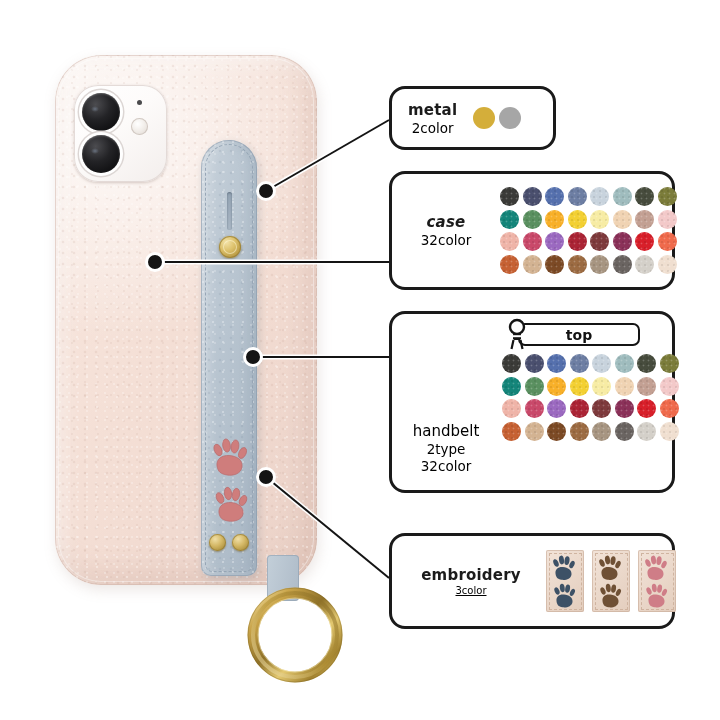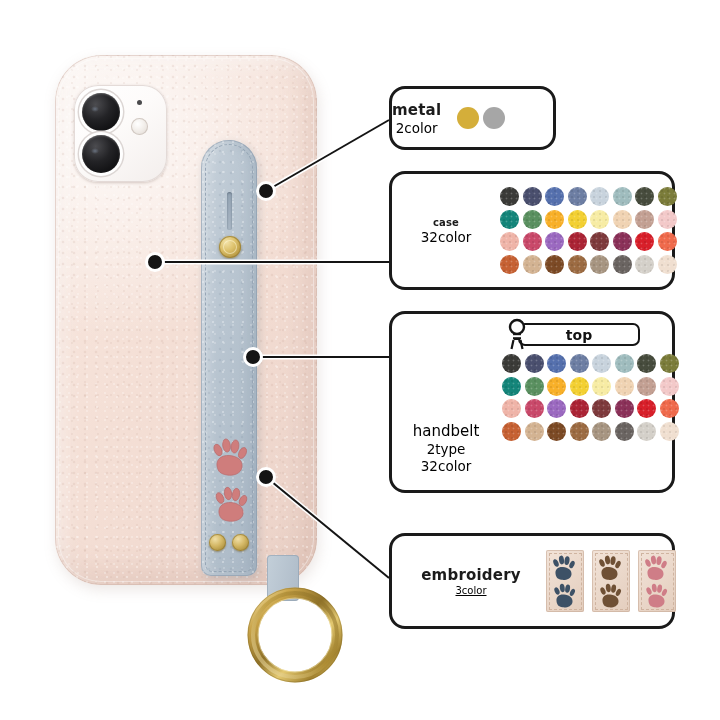--- a/index.html
+++ b/index.html
@@ -240,40 +240,41 @@
   .card-label .sub {
     font-weight: normal;
     color: #000000;
     white-space: nowrap;
   }
 
   
   #card-metal {
     left: 389px; top: 86px;
     width: 167px; height: 64px;
+    padding-left: 16px;
   }
   #card-metal .title { font-size: 15px; }
   #card-metal .sub { font-size: 13.5px; margin-top: 1px; }
   .metal-swatches {
     display: flex;
     gap: 4px;
     margin-left: 16px;
   }
   .metal-dot {
     width: 22px; height: 22px;
     border-radius: 50%;
   }
 
   
   #card-case {
     left: 389px; top: 171px;
     width: 286px; height: 119px;
   }
   #card-case .card-label { width: 96px; margin-left: 6px; }
-  #card-case .title { font-size: 10px; }
+  #card-case .title { font-size: 15px; font-style: italic; }
   #card-case .sub { font-size: 13.5px; margin-top: 1px; }
 
   
   #card-handbelt {
     left: 389px; top: 311px;
     width: 286px; height: 182px;
     align-items: flex-start;
   }
   #card-handbelt .hb-left {
     width: 100px;

